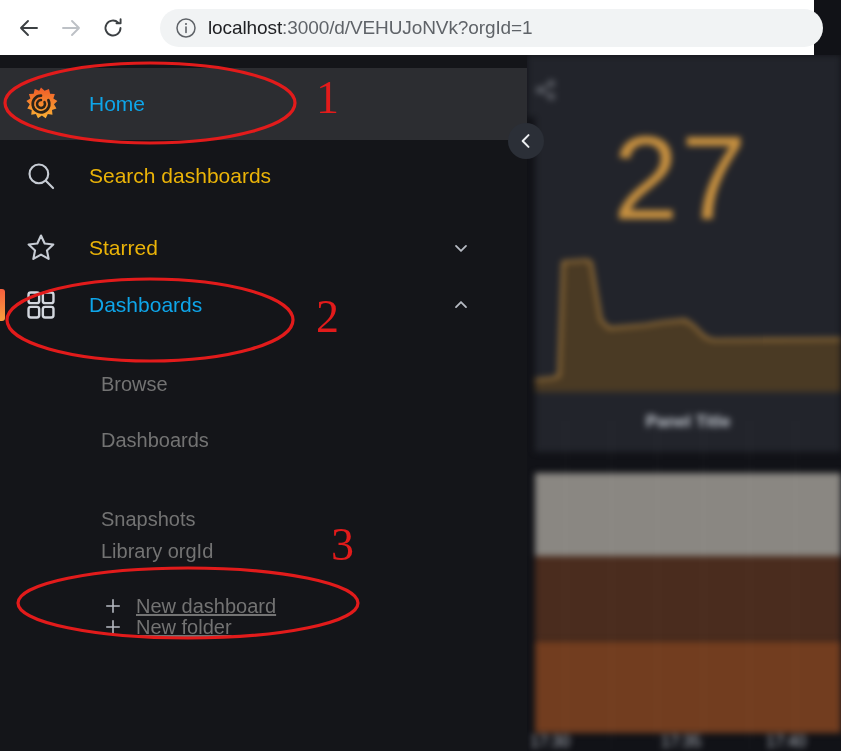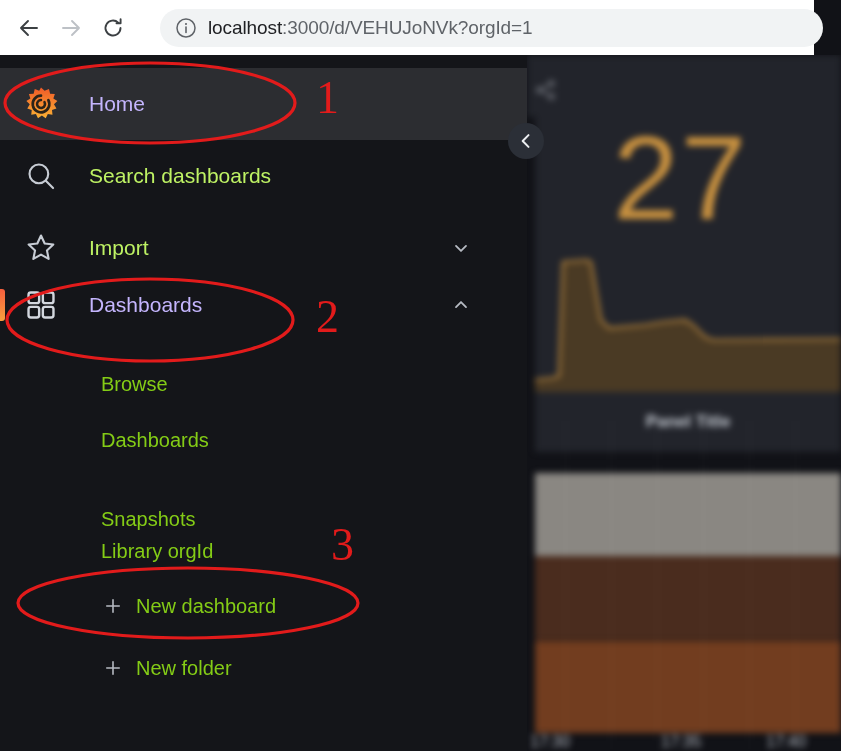--- a/index.html
+++ b/index.html
@@ -133,45 +133,45 @@
     background: linear-gradient(#f55f3e, #f9a03d);
     border-radius: 0 3px 3px 0;
   }
   .nav-ic {
     position: absolute; left: 22px; top: 50%; transform: translateY(-50%);
     width: 38px; height: 38px;
     display: flex; align-items: center; justify-content: center;
   }
   .nav-label {
     position: absolute; left: 89px;
-    font-size: 21px; color: #bef264;
+    font-size: 21px; color: #eab308;
     font-family: "Liberation Sans", sans-serif;
     white-space: nowrap;
   }
-  .nav-label.bright { color: #c4b5fd; }
+  .nav-label.bright { color: #0ea5e9; }
   .chev {
     position: absolute; left: 450px; top: 50%; transform: translateY(-50%);
     width: 22px; height: 22px;
     display: flex; align-items: center; justify-content: center;
   }
   .sub-row {
     position: absolute; left: 0; width: 527px; height: 56px;
     display: flex; align-items: center;
   }
   .sub-label {
     position: absolute; left: 101px;
-    font-size: 20px; color: #84cc16;
+    font-size: 20px; color: #737373;
     font-family: "Liberation Sans", sans-serif;
     white-space: nowrap;
   }
   .plus-ic {
     position: absolute; left: 103px; top: 50%; transform: translateY(-50%);
     width: 20px; height: 20px;
   }
-  .sub-label.with-plus { left: 136px; }
+  .sub-label.with-plus { left: 136px; text-decoration: underline; }
 
   
   .anno-layer {
     position: absolute; inset: 0; z-index: 60; pointer-events: none;
   }
   .anno-num {
     position: absolute;
     color: #e21b1b;
     font-family: "Liberation Serif", serif;
     font-size: 46px; line-height: 1;
@@ -301,21 +301,21 @@
         <span class="nav-label">Search dashboards</span>
       </div>
 
       <div class="nav-row top-level" style="top:157px;">
         <span class="nav-ic">
           <svg width="34" height="34" viewBox="0 0 24 24" fill="none">
             <path d="M12 3.2 l2.6 5.6 6.1.7-4.5 4.2 1.2 6-5.4-3-5.4 3 1.2-6
                      -4.5-4.2 6.1-.7z" stroke="#c7ccd4" stroke-width="1.5" stroke-linejoin="round"></path>
           </svg>
         </span>
-        <span class="nav-label">Import</span>
+        <span class="nav-label">Starred</span>
         <span class="chev">
           <svg width="20" height="20" viewBox="0 0 24 24" fill="none">
             <path d="M6 9.5 L12 15.5 L18 9.5" stroke="#b6bac2" stroke-width="2.2" stroke-linecap="round" stroke-linejoin="round"></path>
           </svg>
         </span>
       </div>
 
       <div class="nav-row top-level" style="top:214px;">
         <span class="active-marker"></span>
         <span class="nav-ic">
@@ -350,21 +350,21 @@
         <span class="sub-label">Library orgId</span>
       </div>
 
       <div class="sub-row" style="top:523px;">
         <svg class="plus-ic" viewBox="0 0 24 24" fill="none">
           <path d="M12 4.5v15M4.5 12h15" stroke="#b6bac2" stroke-width="1.9" stroke-linecap="round"></path>
         </svg>
         <span class="sub-label with-plus">New dashboard</span>
       </div>
 
-      <div class="sub-row" style="top:585px;">
+      <div class="sub-row" style="top:544px;">
         <svg class="plus-ic" viewBox="0 0 24 24" fill="none">
           <path d="M12 4.5v15M4.5 12h15" stroke="#b6bac2" stroke-width="1.9" stroke-linecap="round"></path>
         </svg>
         <span class="sub-label with-plus">New folder</span>
       </div>
 
     </div>
 
     <div class="anno-layer">
       <svg width="841" height="696" viewBox="0 0 841 696">

